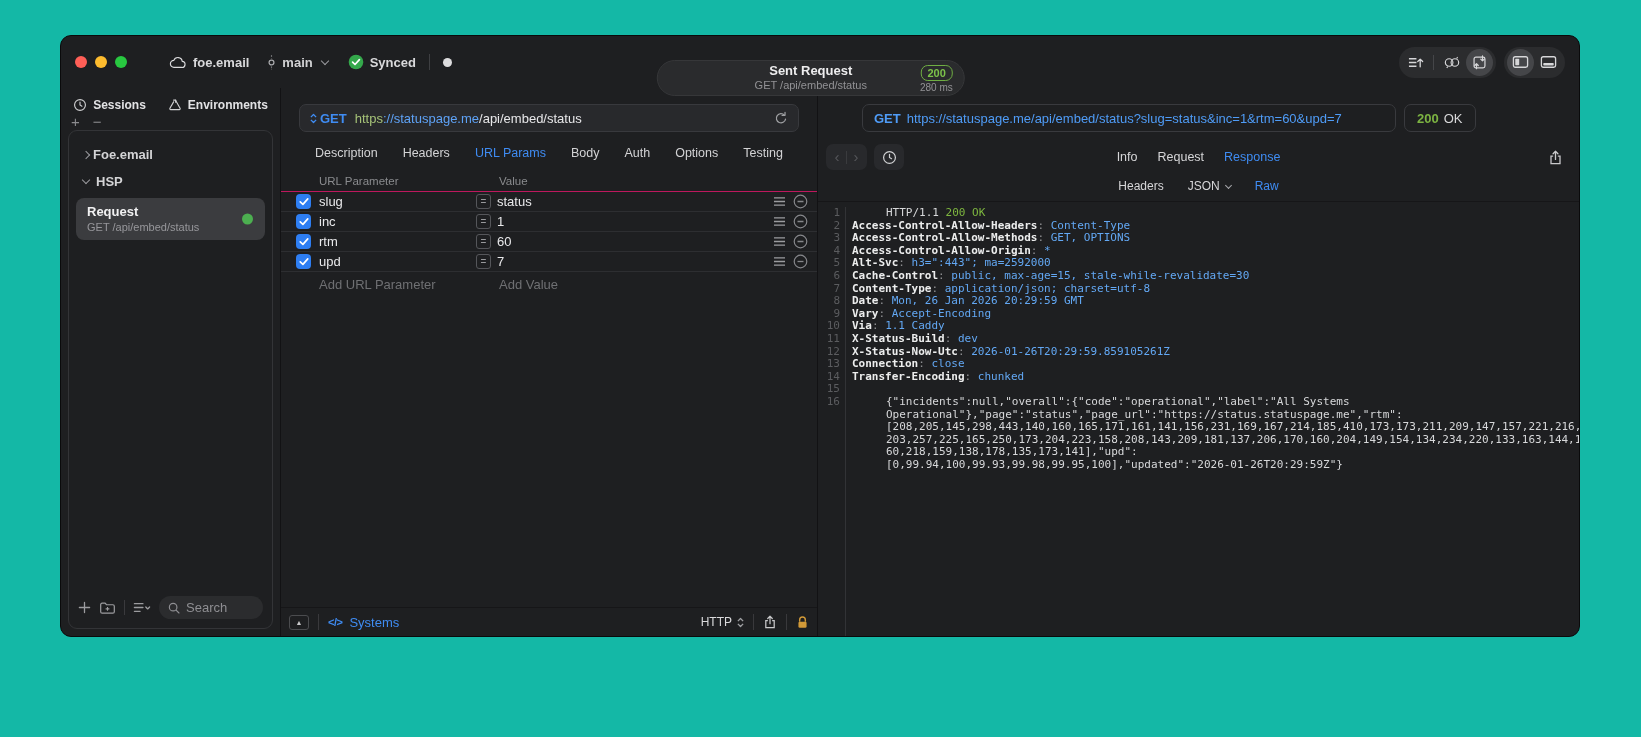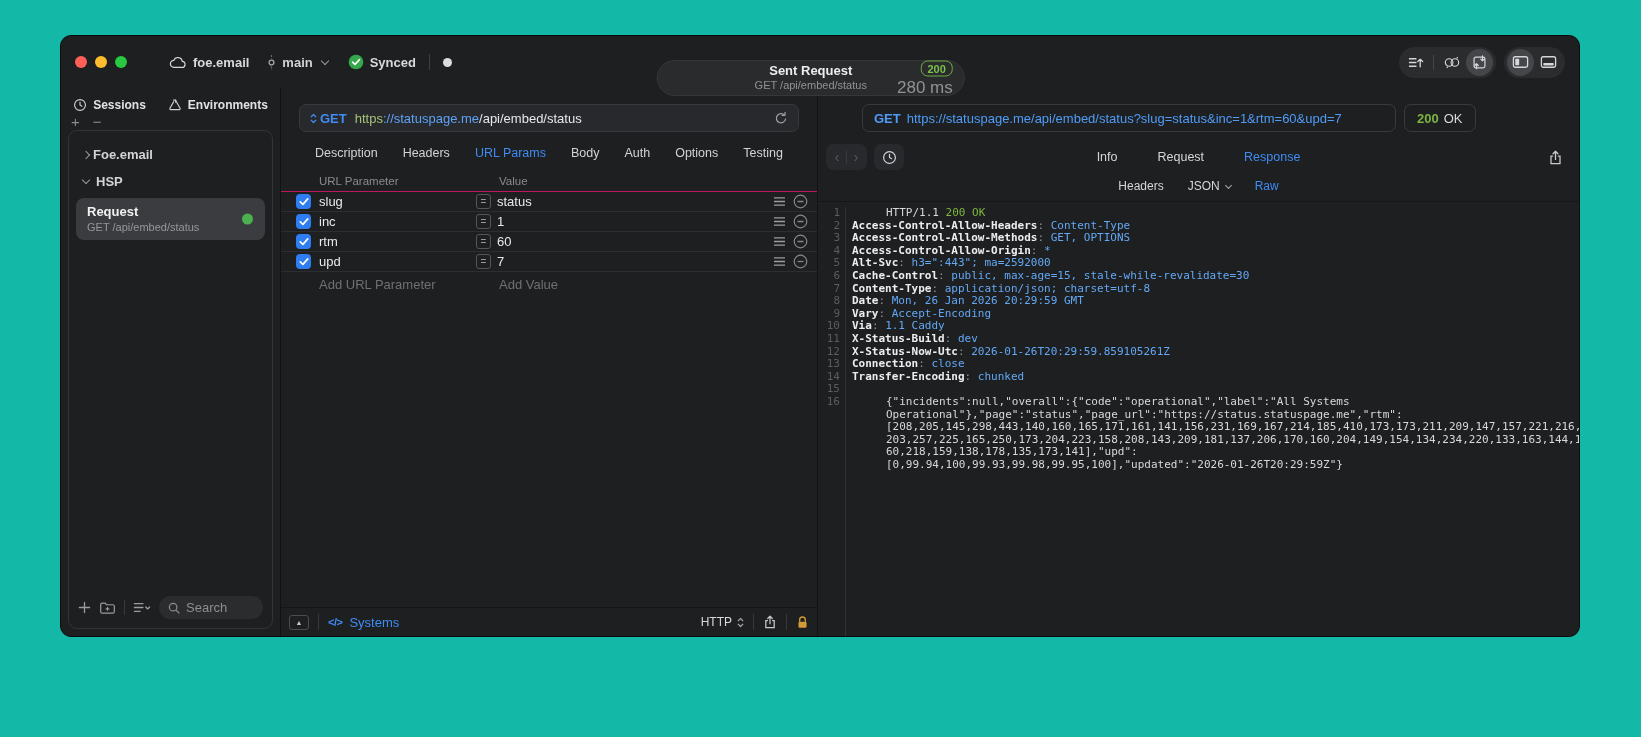--- a/index.html
+++ b/index.html
@@ -27,21 +27,21 @@
 
   .center-pill { position:absolute; left:50%; top:24px; transform:translateX(-53%);
                  width:308px; height:36px; background:#2a2b2d; border:1px solid #363739;
                  border-radius:18px; display:flex; align-items:center; justify-content:center; }
   .cp-text { text-align:center; line-height:1.25; }
   .cp-title { font-size:13px; font-weight:700; color:#ededee; }
   .cp-sub { font-size:11px; color:#929295; }
   .cp-status { position:absolute; right:11px; top:50%; transform:translateY(-50%); text-align:right; }
   .badge-200 { display:inline-block; border:1.5px solid #6fae43; color:#7cc24a; font-size:11px;
                font-weight:700; border-radius:7px; padding:0 6px; line-height:14px; }
-  .cp-ms { font-size:17px; color:#929295; margin-top:1px; }
+  .cp-ms { font-size:10px; color:#929295; margin-top:1px; }
 
   .tb-right { margin-left:auto; display:flex; gap:8px; align-items:center; }
   .icon-pill { background:#2b2c2e; border-radius:16px; height:31px; display:flex; align-items:center; padding:0 3px; gap:1px; }
   .icon-btn { width:27px; height:27px; border-radius:50%; display:flex; align-items:center; justify-content:center; color:#d6d6d8; }
   .icon-btn.active { background:#454649; }
   .pill-div { width:1px; height:15px; background:#454649; margin:0 3px; }
   svg { display:block; }
 
   
   .content { flex:1; display:flex; min-height:0; }
@@ -106,21 +106,21 @@
   .r-url b { font-weight:700; margin-right:6px; }
   .r-status { height:28px; border:1px solid #393a3e; border-radius:7px; display:flex; align-items:center;
               justify-content:center; gap:5px; font-size:13px; padding:0 12px; }
   .r-status .code { color:#7cb342; font-weight:700; } .r-status .txt { color:#d9d9db; }
   .r-nav { position:relative; height:26px; margin-top:12px; display:flex; align-items:center; padding:0 16px 0 8px; flex-shrink:0; }
   .nav-pill { display:flex; align-items:center; background:#28292c; border-radius:7px; height:26px; padding:0 2px; }
   .nav-arrow { width:18px; text-align:center; color:#55565a; font-size:15px; line-height:24px; }
   .nav-div { width:1px; height:13px; background:#3a3b3e; }
   .clock-btn { background:#28292c; border-radius:7px; height:26px; width:30px; margin-left:7px;
                display:flex; align-items:center; justify-content:center; color:#cfd0d2; }
-  .r-tabs { position:absolute; left:0; right:0; display:flex; justify-content:center; gap:40px;
+  .r-tabs { position:absolute; left:0; right:0; display:flex; justify-content:center; gap:20px;
             font-size:12.5px; color:#d6d6d8; pointer-events:none; }
   .r-share { margin-left:auto; color:#c9c9cb; }
   .r-subtabs { display:flex; justify-content:center; gap:24px; padding:9px 0 8px; font-size:12px; color:#d6d6d8; flex-shrink:0; }
   .css-chev { display:inline-block; width:5px; height:5px; border-right:1.4px solid #a8a9ac;
               border-bottom:1.4px solid #a8a9ac; transform:rotate(45deg); margin:0 0 2px 6px; }
 
   .code-wrap { flex:1; border-top:1px solid #161618; display:flex; min-height:0;
                font-family:"DejaVu Sans Mono",monospace; font-size:11px; line-height:12.6px; padding-top:5px; }
   .gutter { width:28px; flex-shrink:0; text-align:right; padding-right:5px; color:#5b5c5f;
             border-right:1px solid #323336; }

